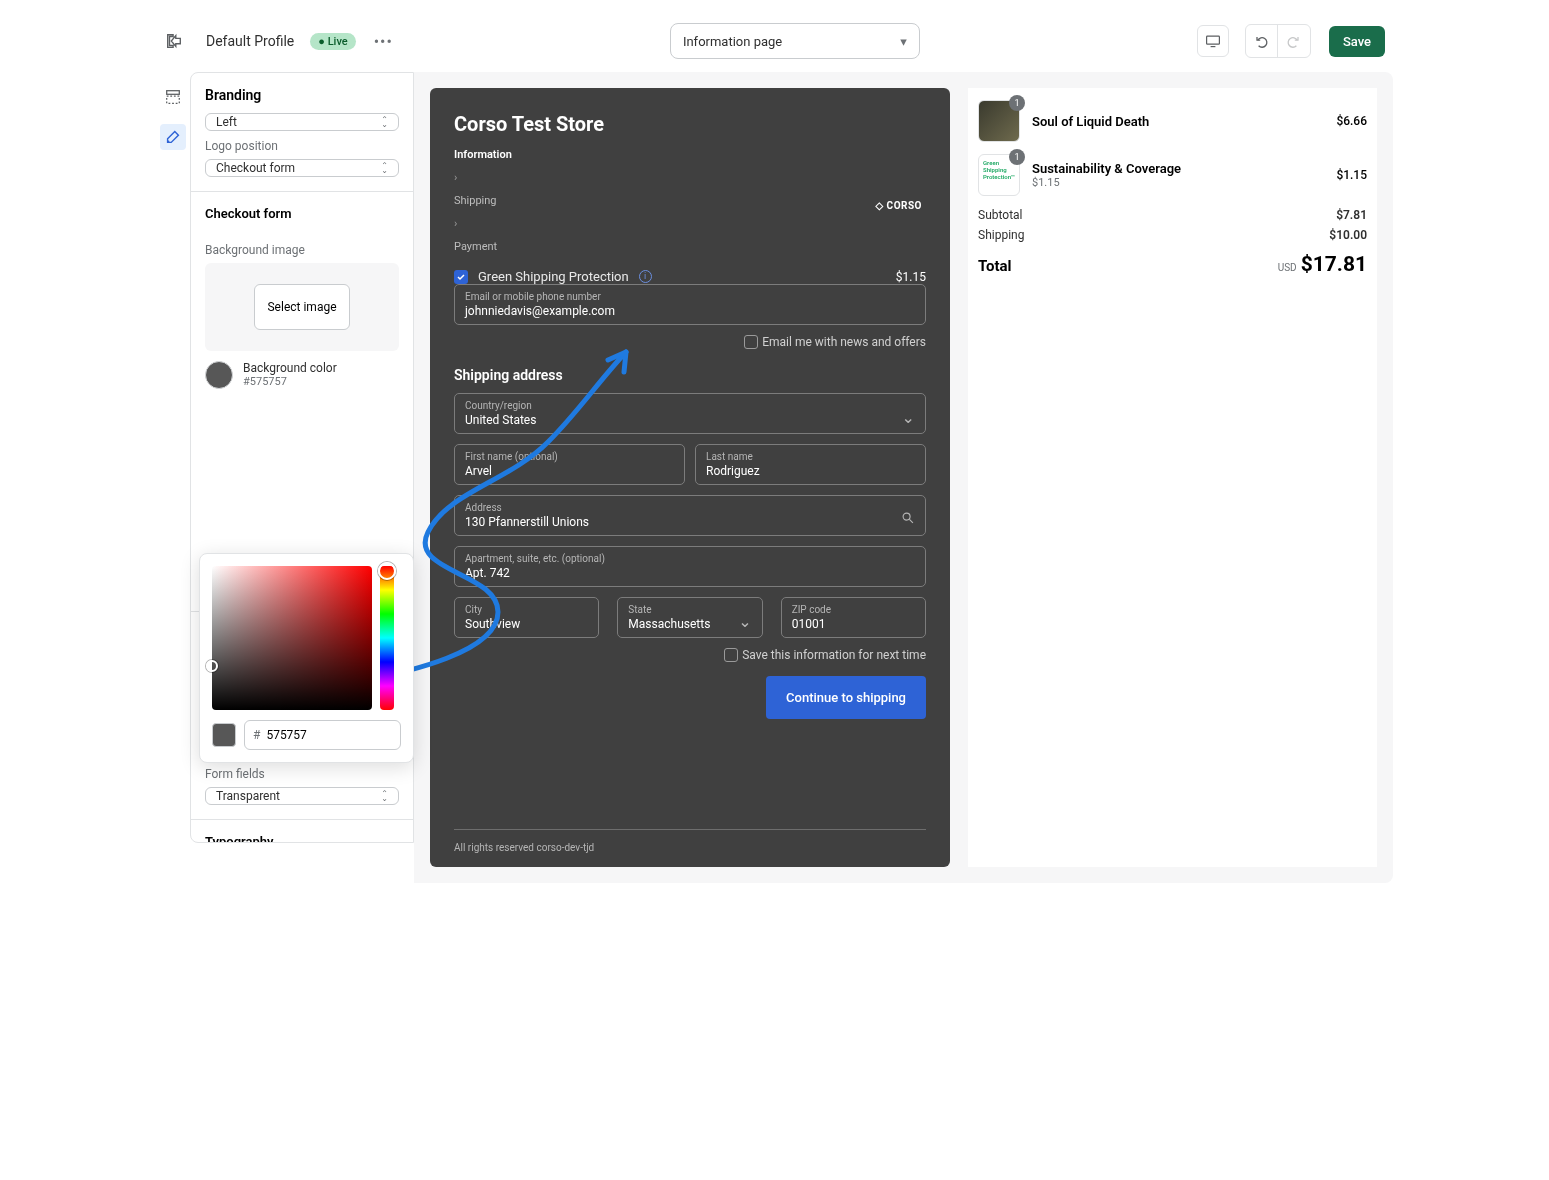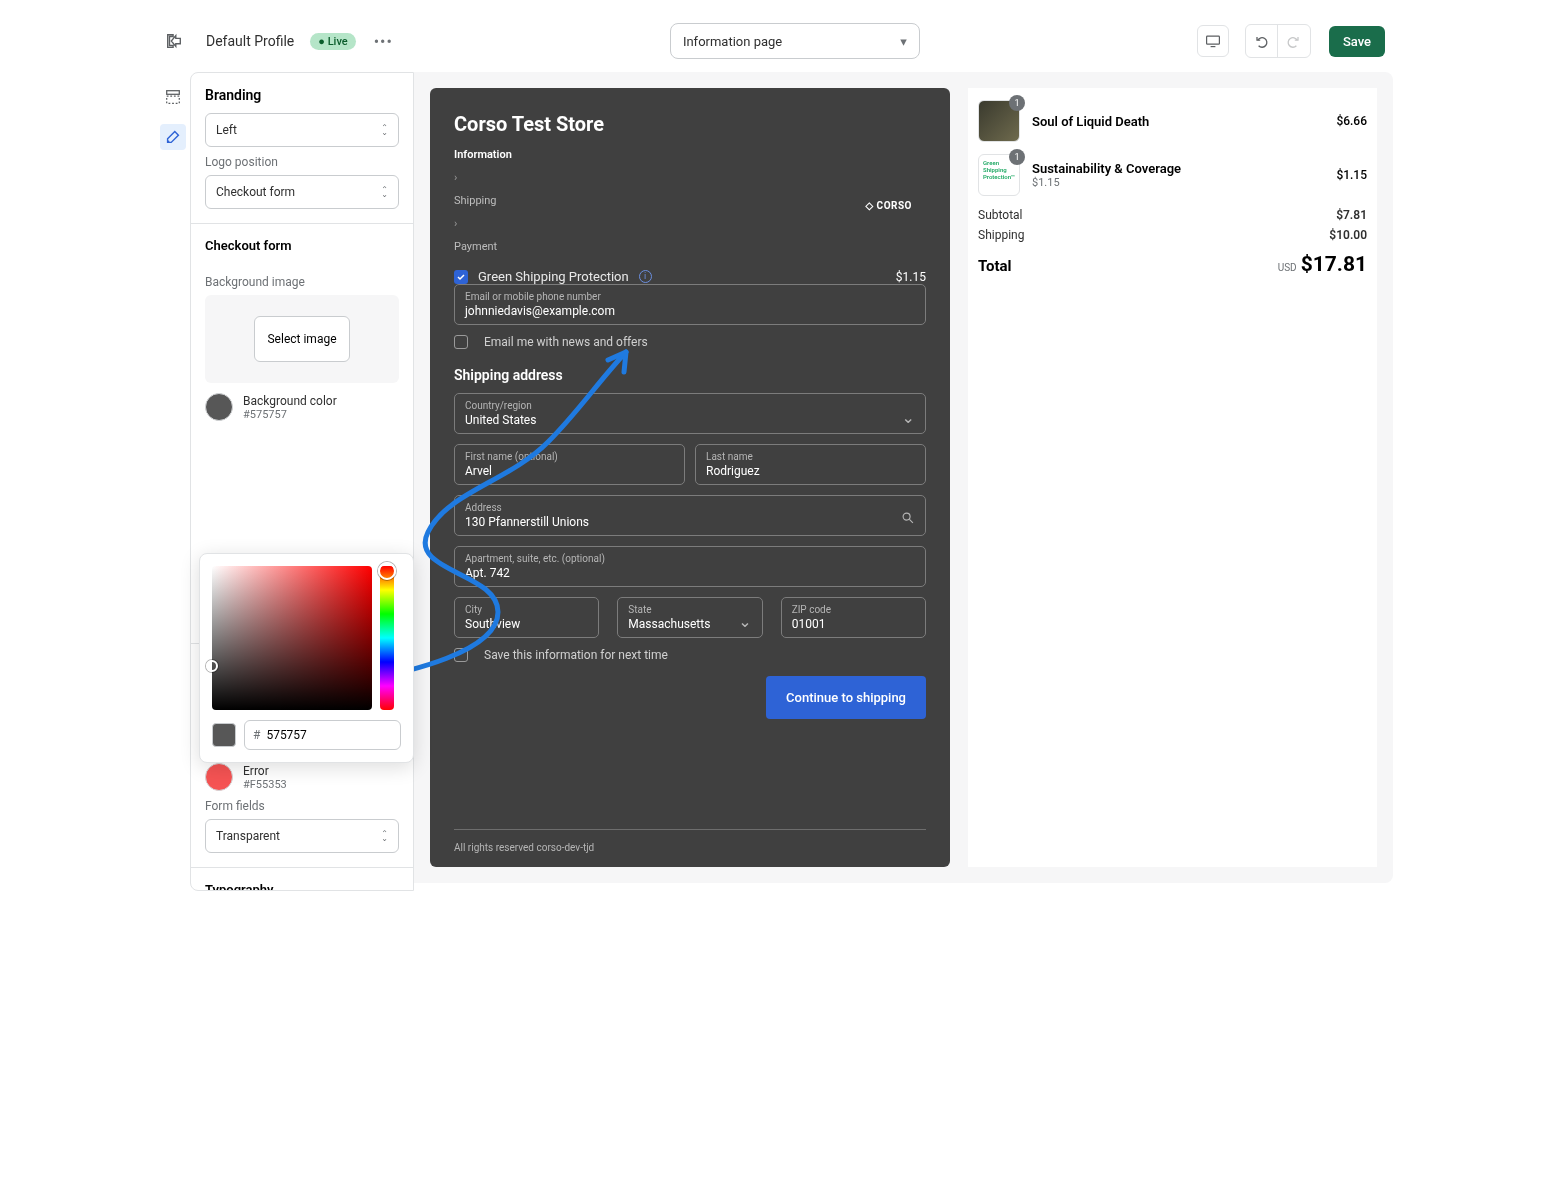--- a/index.html
+++ b/index.html
@@ -25,25 +25,25 @@
 
 .layout { display:flex; align-items:flex-start; margin-top:8px; }
 .left-rail { width:34px; display:flex; flex-direction:column; align-items:center; padding-top:12px; gap:14px;}
 .rail-btn { width:26px; height:26px; display:flex; align-items:center; justify-content:center; border-radius:4px;}
 .rail-btn.active { background:#e4effd; }
 
 .sidebar { width:224px; border:1px solid #e1e3e5; border-radius:8px 0 0 8px; background:#fff; overflow:visible; position:relative;}
 .sb-title { font-size:14px; font-weight:600; padding:14px 14px 10px; }
 .sb-section { padding:0 14px 14px; border-bottom:1px solid #e1e3e5; }
 .sb-label { font-size:12px; color:#6d7175; margin-bottom:6px; margin-top:8px;}
-.sb-select { width:100%; height:34px; border:1px solid #c9cccf; border-radius:6px; background:#fff; font-size:12px; padding:0 10px; display:flex; align-items:center; justify-content:space-between; color:#303030;}
+.sb-select { width:100%; height:18px; border:1px solid #c9cccf; border-radius:6px; background:#fff; font-size:12px; padding:0 10px; display:flex; align-items:center; justify-content:space-between; color:#303030;}
 .sb-heading { font-size:13px; font-weight:600; padding:14px;}
 .sb-imgbox { background:#f6f6f7; border-radius:6px; height:88px; display:flex; align-items:center; justify-content:center; }
 .sb-sel-btn { background:#fff; border:1px solid #c9cccf; border-radius:6px; padding:15px 12px; font-size:12px; cursor:pointer;}
-.color-row { display:flex; align-items:center; gap:10px; margin-top:10px;}
+.color-row { display:flex; gap:10px; margin-top:10px;}
 .swatch { width:28px; height:28px; border-radius:50%; border:1px solid #d3d5d7; flex:none;}
 .color-info .t1 { font-size:12px; color:#303030; }
 .color-info .t2 { font-size:11px; color:#6d7175; }
 
 
 .popover { position:absolute; left:8px; top:480px; width:215px; background:#fff; border:1px solid #e1e3e5; border-radius:8px; box-shadow:0 4px 20px rgba(0,0,0,.14); padding:12px; z-index:50;}
 .cp-area { display:flex; gap:8px; }
 .cp-square { width:160px; height:144px; border-radius:4px; background:linear-gradient(to top, #000, rgba(0,0,0,0)), linear-gradient(to right, #fff, #f00); position:relative;}
 .cp-square .marker { position:absolute; left:-6px; top:94px; width:12px; height:12px; border:2px solid #fff; border-radius:50%; box-shadow:0 0 0 1px rgba(0,0,0,.3);}
 .cp-hue { width:14px; height:144px; border-radius:4px; background:linear-gradient(to bottom,#f00,#ff0,#0f0,#0ff,#00f,#f0f,#f00); position:relative;}
@@ -60,29 +60,29 @@
 .store-title { font-size:20px; font-weight:700; color:#fff; margin-bottom:12px;}
 .bc { display:flex; gap:10px; font-size:11px; color:#bdbdbd; margin-bottom:16px;flex-direction:column;}
 .bc .active { color:#fff; font-weight:600;}
 .bc .chev { color:#9a9a9a;}
 .gsp-row { display:flex; align-items:center; gap:10px; font-size:13px;}
 .gsp-row .chk { width:14px; height:14px; border-radius:3px; background:#2e63d6; display:flex; align-items:center; justify-content:center;}
 .gsp-row .chk svg { width:10px; height:10px; }
 .gsp-row .info { width:13px; height:13px; border:1px solid #6b8fe0; color:#6b8fe0; border-radius:50%; font-size:9px; text-align:center; line-height:11px;}
 .gsp-row .price { margin-left:auto; font-size:12px; color:#fff;}
 .gsp-desc { font-size:10px; color:#bdbdbd; margin-left:24px; margin-top:6px; max-width:340px; line-height:1.5;}
-.corso-logo { position:absolute; right:38px; top:112px; font-size:10px; font-weight:700; color:#fff; letter-spacing:.5px;margin-left:31px;}
+.corso-logo { position:absolute; right:28px; top:112px; font-size:10px; font-weight:700; color:#fff; letter-spacing:.5px;margin-left:31px;}
 .ck-h2 { font-size:14px; font-weight:600; color:#fff; margin-top:18px; margin-bottom:10px;}
 .field { border:1px solid #7c7c7c; border-radius:5px; padding:6px 10px; margin-bottom:10px; position:relative; background:transparent;}
 .field .fl { font-size:10px; color:#b5b5b5;}
 .field .fv { font-size:12px; color:#fff; margin-top:2px;}
 .field .search-ic { position:absolute; right:10px; top:14px; color:#b5b5b5;}
 .twocol { display:flex; gap:10px;} .twocol > .field { flex:1; }
 .threecol { display:flex; gap:18px;} .threecol > .field { flex:1; }
-.chkrow { display:flex; align-items:center; gap:16px; font-size:12px; color:#d0d0d0; margin-bottom:14px;}
+.chkrow { display:flex; align-items:center; gap:4px; font-size:12px; color:#d0d0d0; margin-bottom:14px;justify-content:flex-end;}
 .chkrow .box { width:14px; height:14px; border:1px solid #9a9a9a; border-radius:3px;}
 .continue { margin-left:auto; display:block; background:#2e63d6; color:#fff; border:none; border-radius:4px; padding:14px 20px; font-size:13px; font-weight:500; cursor:pointer;}
 .ck-footer { border-top:1px solid #6d6d6d; margin-top:110px; padding-top:12px; font-size:10px; color:#b5b5b5;}
 
 
 .summary { background:#fff; flex:1; padding:12px 10px 0 10px;}
 .cart-item { display:flex; align-items:center; gap:12px; margin-bottom:12px; font-size:13px;}
 .cart-thumb { width:42px; height:42px; border:1px solid #e1e3e5; border-radius:6px; position:relative; background:#f3f0e9;}
 .badge-q { position:absolute; right:-6px; top:-6px; width:16px; height:16px; border-radius:50%; background:#6d7175; color:#fff; font-size:9px; display:flex; align-items:center; justify-content:center;}
 .cart-name { font-weight:600; font-size:13px; }

